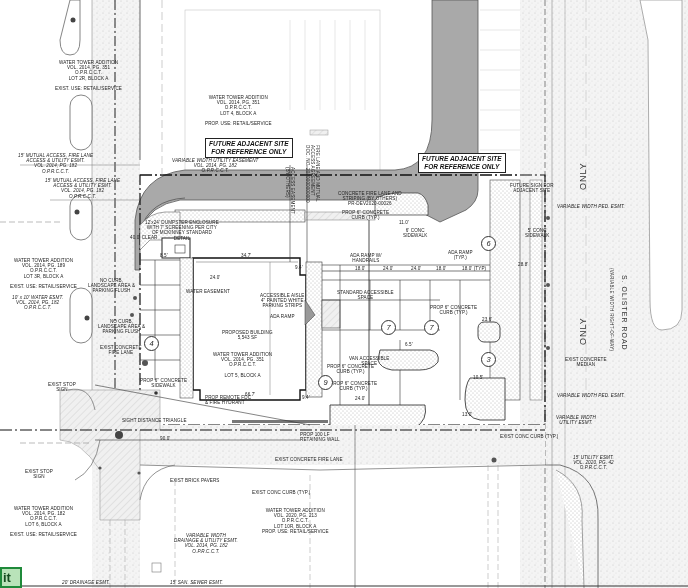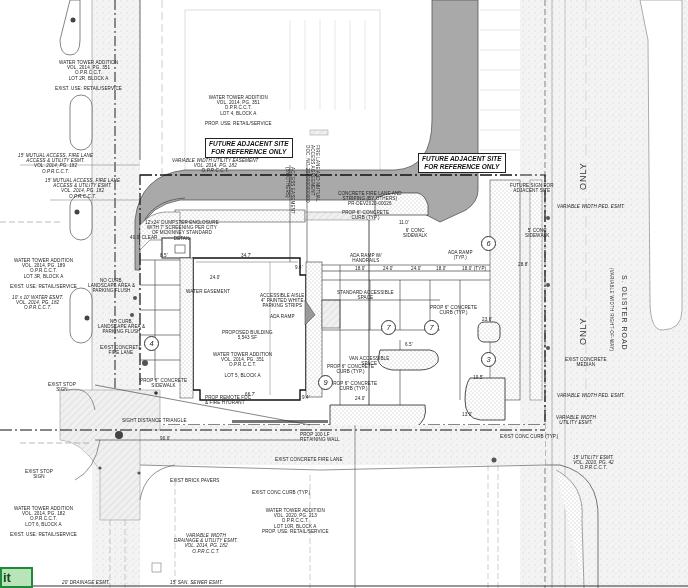--- a/index.html
+++ b/index.html
@@ -4,21 +4,21 @@
 <style>
   html,body{margin:0;padding:0;background:#fff;}
   #canvas{position:relative;width:688px;height:588px;overflow:hidden;background:#fff;font-family:"Liberation Sans",sans-serif;}
   #plan{position:absolute;left:0;top:0;}
   .lbl{position:absolute;font-family:"Liberation Sans",sans-serif;font-size:4.6px;line-height:5.2px;color:#222;text-align:center;white-space:pre;letter-spacing:0.1px;}
   .lbl.left{text-align:left;}
   .lbl.it{font-style:italic;}
   .boxlbl{position:absolute;border:1px solid #222;background:#fff;font-style:italic;font-weight:bold;font-size:6.5px;line-height:8px;text-align:center;color:#111;white-space:pre;padding:1px 3px;}
   .road{position:absolute;font-size:7px;letter-spacing:1px;color:#333;transform:rotate(90deg);transform-origin:left top;white-space:nowrap;}
   .circ{position:absolute;width:13px;height:13px;border:1px solid #333;border-radius:50%;font-size:7.5px;line-height:13px;text-align:center;background:#fff;font-style:italic;color:#222;}
-  .btn{position:absolute;left:0;top:567px;width:33px;height:21px;background:#b9e3b9;border:2px solid #1f8a3a;box-sizing:border-box;font-size:13px;font-weight:bold;color:#154d20;line-height:17px;padding-left:1px;overflow:hidden;}
+  .btn{position:absolute;left:0;top:567px;width:22px;height:21px;background:#b9e3b9;border:2px solid #1f8a3a;box-sizing:border-box;font-size:13px;font-weight:bold;color:#154d20;line-height:17px;padding-left:1px;overflow:hidden;}
 </style>
 </head>
 <body>
 
 <div id="canvas">
   <svg id="plan" width="688" height="588" viewBox="0 0 688 588">
     <defs>
       <pattern id="stip" width="6" height="6" patternUnits="userSpaceOnUse">
         <rect width="6" height="6" fill="#f4f4f4"></rect>
         <circle cx="1" cy="1" r="0.4" fill="#999"></circle>

